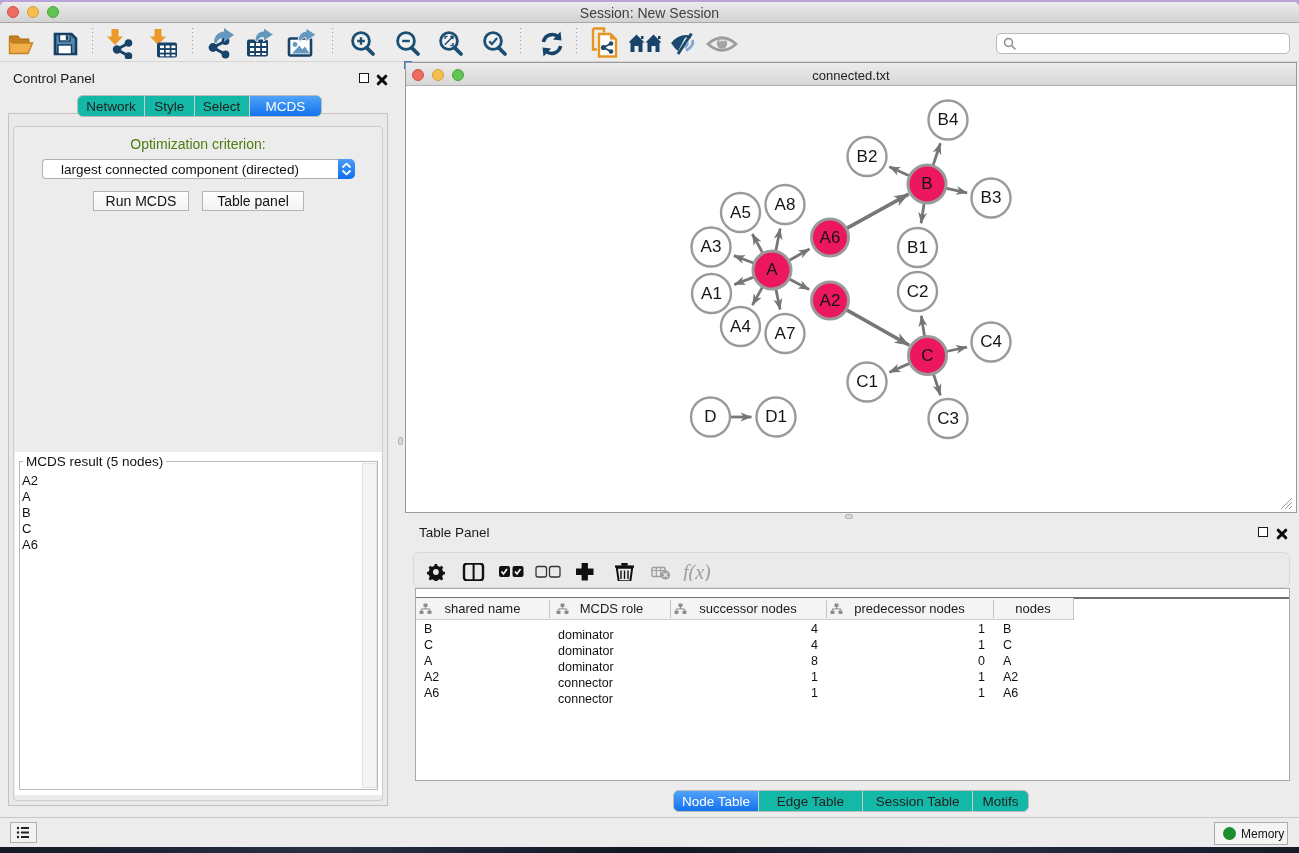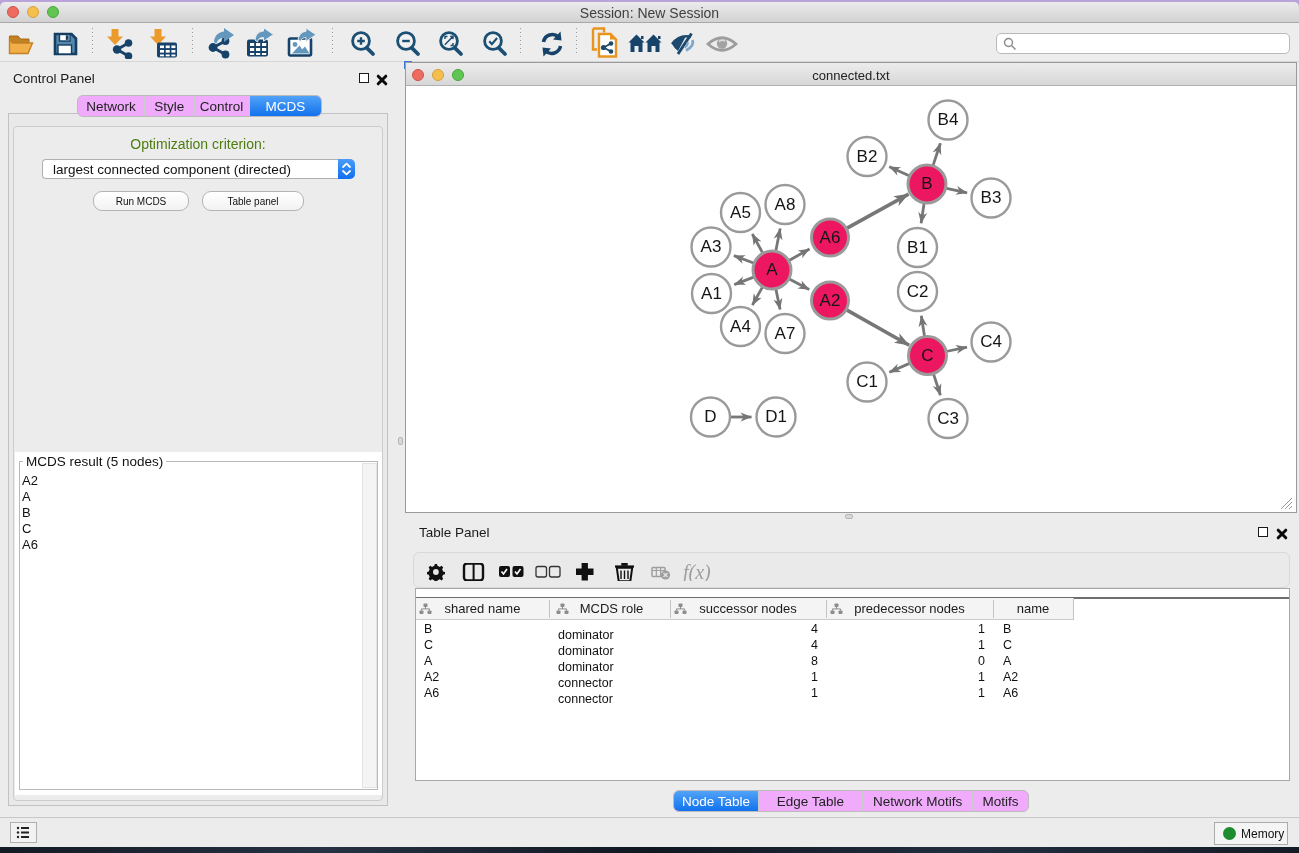--- a/index.html
+++ b/index.html
@@ -6,25 +6,25 @@
 body{background:#b9a3d8;position:relative}
 .abs{position:absolute}
 .titlebar{left:0;top:2px;width:1299px;height:21px;background:linear-gradient(#ebebeb,#d2d2d2);border-radius:5px 5px 0 0;border-bottom:1px solid #a8a8a8}
 .tl{width:12px;height:12px;border-radius:50%;top:6px}
 .winmain{left:0;top:23px;width:1299px;height:824px;background:#ececec}
 .toolbar{left:0;top:0;width:1299px;height:39px;background:#ededed;border-bottom:1px solid #d6d6d6}
 .sep{top:5px;width:1px;height:28px;background-image:repeating-linear-gradient(#9a9a9a 0 1px,transparent 1px 4px)}
 .searchbox{left:996px;top:10px;width:294px;height:21px;background:#fff;border:1px solid #b9b9b9;border-radius:5px}
 .ptitle{font-size:13.5px;color:#1a1a1a}
 .floaty{width:10px;height:10px;border:1.5px solid #1a1a1a;background:#fff}
-.tabs{display:flex;height:22px;border-radius:6px;overflow:hidden;border:1px solid #bbb;background:#f0abfc}
+.tabs{display:flex;height:22px;border-radius:6px;overflow:hidden;border:1px solid #bbb;background:#14b8a6}
 .tab{font-size:13.5px;color:#222;display:flex;align-items:center;justify-content:center;border-right:1px solid #ccc}
 .tab:last-child{border-right:none}
 .tabsel{background:linear-gradient(#51a3f8,#1272ee);color:#fff}
-.btn{background:linear-gradient(#ffffff,#f2f2f2);border:1px solid #b4b4b4;border-radius:9px;font-size:10px;color:#111;display:flex;align-items:center;justify-content:center}
+.btn{background:linear-gradient(#ffffff,#f2f2f2);border:1px solid #b4b4b4;border-radius:0;font-size:14px;color:#111;display:flex;align-items:center;justify-content:center}
 .hlbl{top:576px;height:20px;line-height:20px;text-align:center;font-size:13px;color:#1a1a1a}
 .hico{top:580px;width:13px;height:12px}
 .rcol{font-size:12.5px;color:#111;line-height:16px}
 </style></head>
 <body>
 
 <div class="abs titlebar"></div>
 <div class="abs tl" style="left:7px;background:#ee6b60;border:0.5px solid #ce5149"></div>
 <div class="abs tl" style="left:27px;background:#f5bf4e;border:0.5px solid #d6a03c"></div>
 <div class="abs tl" style="left:47px;background:#61c554;border:0.5px solid #47a73c"></div>
@@ -187,25 +187,25 @@
 <div class="abs ptitle" style="left:13px;top:48px">Control Panel</div>
 <div class="abs floaty" style="left:359px;top:50px"></div>
 <svg class="abs" style="left:376px;top:51px" width="12" height="12" viewBox="0 0 12 12">
       <path d="M2.2 2.2 L9.8 9.8 M9.8 2.2 L2.2 9.8" stroke="#0a0a0a" stroke-width="3" stroke-linecap="round"></path>
     </svg>
 <div class="abs" style="left:8px;top:90px;width:380px;height:693px;background:#e9e9e9;border:1px solid #c2c2c2"></div>
 <div class="abs" style="left:13px;top:103px;width:370px;height:675px;background:#ececec;border:1px solid #cdcdcd;border-radius:4px"></div>
 <div class="abs tabs" style="left:77px;top:72px;width:245px">
 <div class="tab" style="width:73px">Network</div>
 <div class="tab" style="width:54px">Style</div>
-<div class="tab" style="width:60px">Control</div>
+<div class="tab" style="width:60px">Select</div>
 <div class="tab tabsel" style="width:78px">MCDS</div>
 </div>
 <div class="abs" style="left:13px;top:113px;width:370px;text-align:center;font-size:14px;color:#4d7c0f">Optimization criterion:</div>
-<div class="abs" style="left:42px;top:136px;width:298px;height:20px;background:#fff;border:1px solid #b0b0b0;border-radius:4px 0 0 4px;border-right:none;font-size:13.5px;color:#111;line-height:19px;padding-left:10px">largest connected component (directed)</div>
+<div class="abs" style="left:42px;top:136px;width:298px;height:20px;background:#fff;border:1px solid #b0b0b0;border-radius:4px 0 0 4px;border-right:none;font-size:13.5px;color:#111;line-height:19px;padding-left:18px">largest connected component (directed)</div>
 <div class="abs" style="left:338px;top:136px;width:17px;height:20px;background:linear-gradient(#4a9cf8,#0e6ff0);border-radius:0 5px 5px 0">
 <svg width="17" height="20" viewBox="0 0 17 20">
         <path d="M5 8 L8.5 4.7 L12 8 M5 12 L8.5 15.3 L12 12" fill="none" stroke="#fff" stroke-width="1.8" stroke-linecap="round" stroke-linejoin="round"></path>
       </svg>
 </div>
 <div class="abs btn" style="left:93px;top:168px;width:96px;height:20px">Run MCDS</div>
 <div class="abs btn" style="left:202px;top:168px;width:102px;height:20px">Table panel</div>
 
 <div class="abs" style="left:15px;top:429px;width:367px;height:343px;background:#fff"></div>
 <div class="abs" style="left:19px;top:438px;width:359px;height:329px;border:1px solid #b9b9b9"></div>
@@ -352,21 +352,21 @@
 <div class="abs" style="left:549px;top:577px;width:1px;height:18px;background:#c4c4c4"></div>
 <div class="abs" style="left:670px;top:577px;width:1px;height:18px;background:#c4c4c4"></div>
 <div class="abs" style="left:826px;top:577px;width:1px;height:18px;background:#c4c4c4"></div>
 <div class="abs" style="left:993px;top:577px;width:1px;height:18px;background:#c4c4c4"></div>
 <div class="abs" style="left:1073px;top:575px;width:1px;height:22px;background:#c4c4c4"></div>
 
 <div class="abs hlbl" style="left:415px;width:135px">shared name</div>
 <div class="abs hlbl" style="left:551px;width:121px">MCDS role</div>
 <div class="abs hlbl" style="left:670px;width:156px">successor nodes</div>
 <div class="abs hlbl" style="left:826px;width:167px">predecessor nodes</div>
-<div class="abs hlbl" style="left:993px;width:80px">name</div>
+<div class="abs hlbl" style="left:993px;width:80px">nodes</div>
 
 <svg class="abs hico" style="left:419px">
       <use href="#hier"></use>
     </svg>
 <svg class="abs hico" style="left:556px">
       <use href="#hier"></use>
     </svg>
 <svg class="abs hico" style="left:674px">
       <use href="#hier"></use>
     </svg>
@@ -386,21 +386,21 @@
 
 <div class="abs rcol" style="left:424px;top:598px">B<br>C<br>A<br>A2<br>A6</div>
 <div class="abs rcol" style="left:558px;top:604px">dominator<br>dominator<br>dominator<br>connector<br>connector</div>
 <div class="abs rcol" style="left:718px;top:598px;width:100px;text-align:right">4<br>4<br>8<br>1<br>1</div>
 <div class="abs rcol" style="left:885px;top:598px;width:100px;text-align:right">1<br>1<br>0<br>1<br>1</div>
 <div class="abs rcol" style="left:1003px;top:598px">B<br>C<br>A<br>A2<br>A6</div>
 
 <div class="abs tabs" style="left:673px;top:767px;width:356px">
 <div class="tab tabsel" style="width:90px">Node Table</div>
 <div class="tab" style="width:110px">Edge Table</div>
-<div class="tab" style="width:117px">Network Motifs</div>
+<div class="tab" style="width:117px">Session Table</div>
 <div class="tab" style="width:58px">Motifs</div>
 </div>
 
 <div class="abs" style="left:0;top:794px;width:1299px;height:30px;background:#ececec;border-top:1px solid #c8c8c8"></div>
 <div class="abs" style="left:10px;top:799px;width:27px;height:21px;background:#f2f2f2;border:1px solid #b0b0b0">
 <svg width="25" height="19" viewBox="0 0 25 19">
         <g fill="#222">
           <circle cx="7" cy="5" r="1.2"></circle>
           <circle cx="7" cy="9.5" r="1.2"></circle>
           <circle cx="7" cy="14" r="1.2"></circle>

